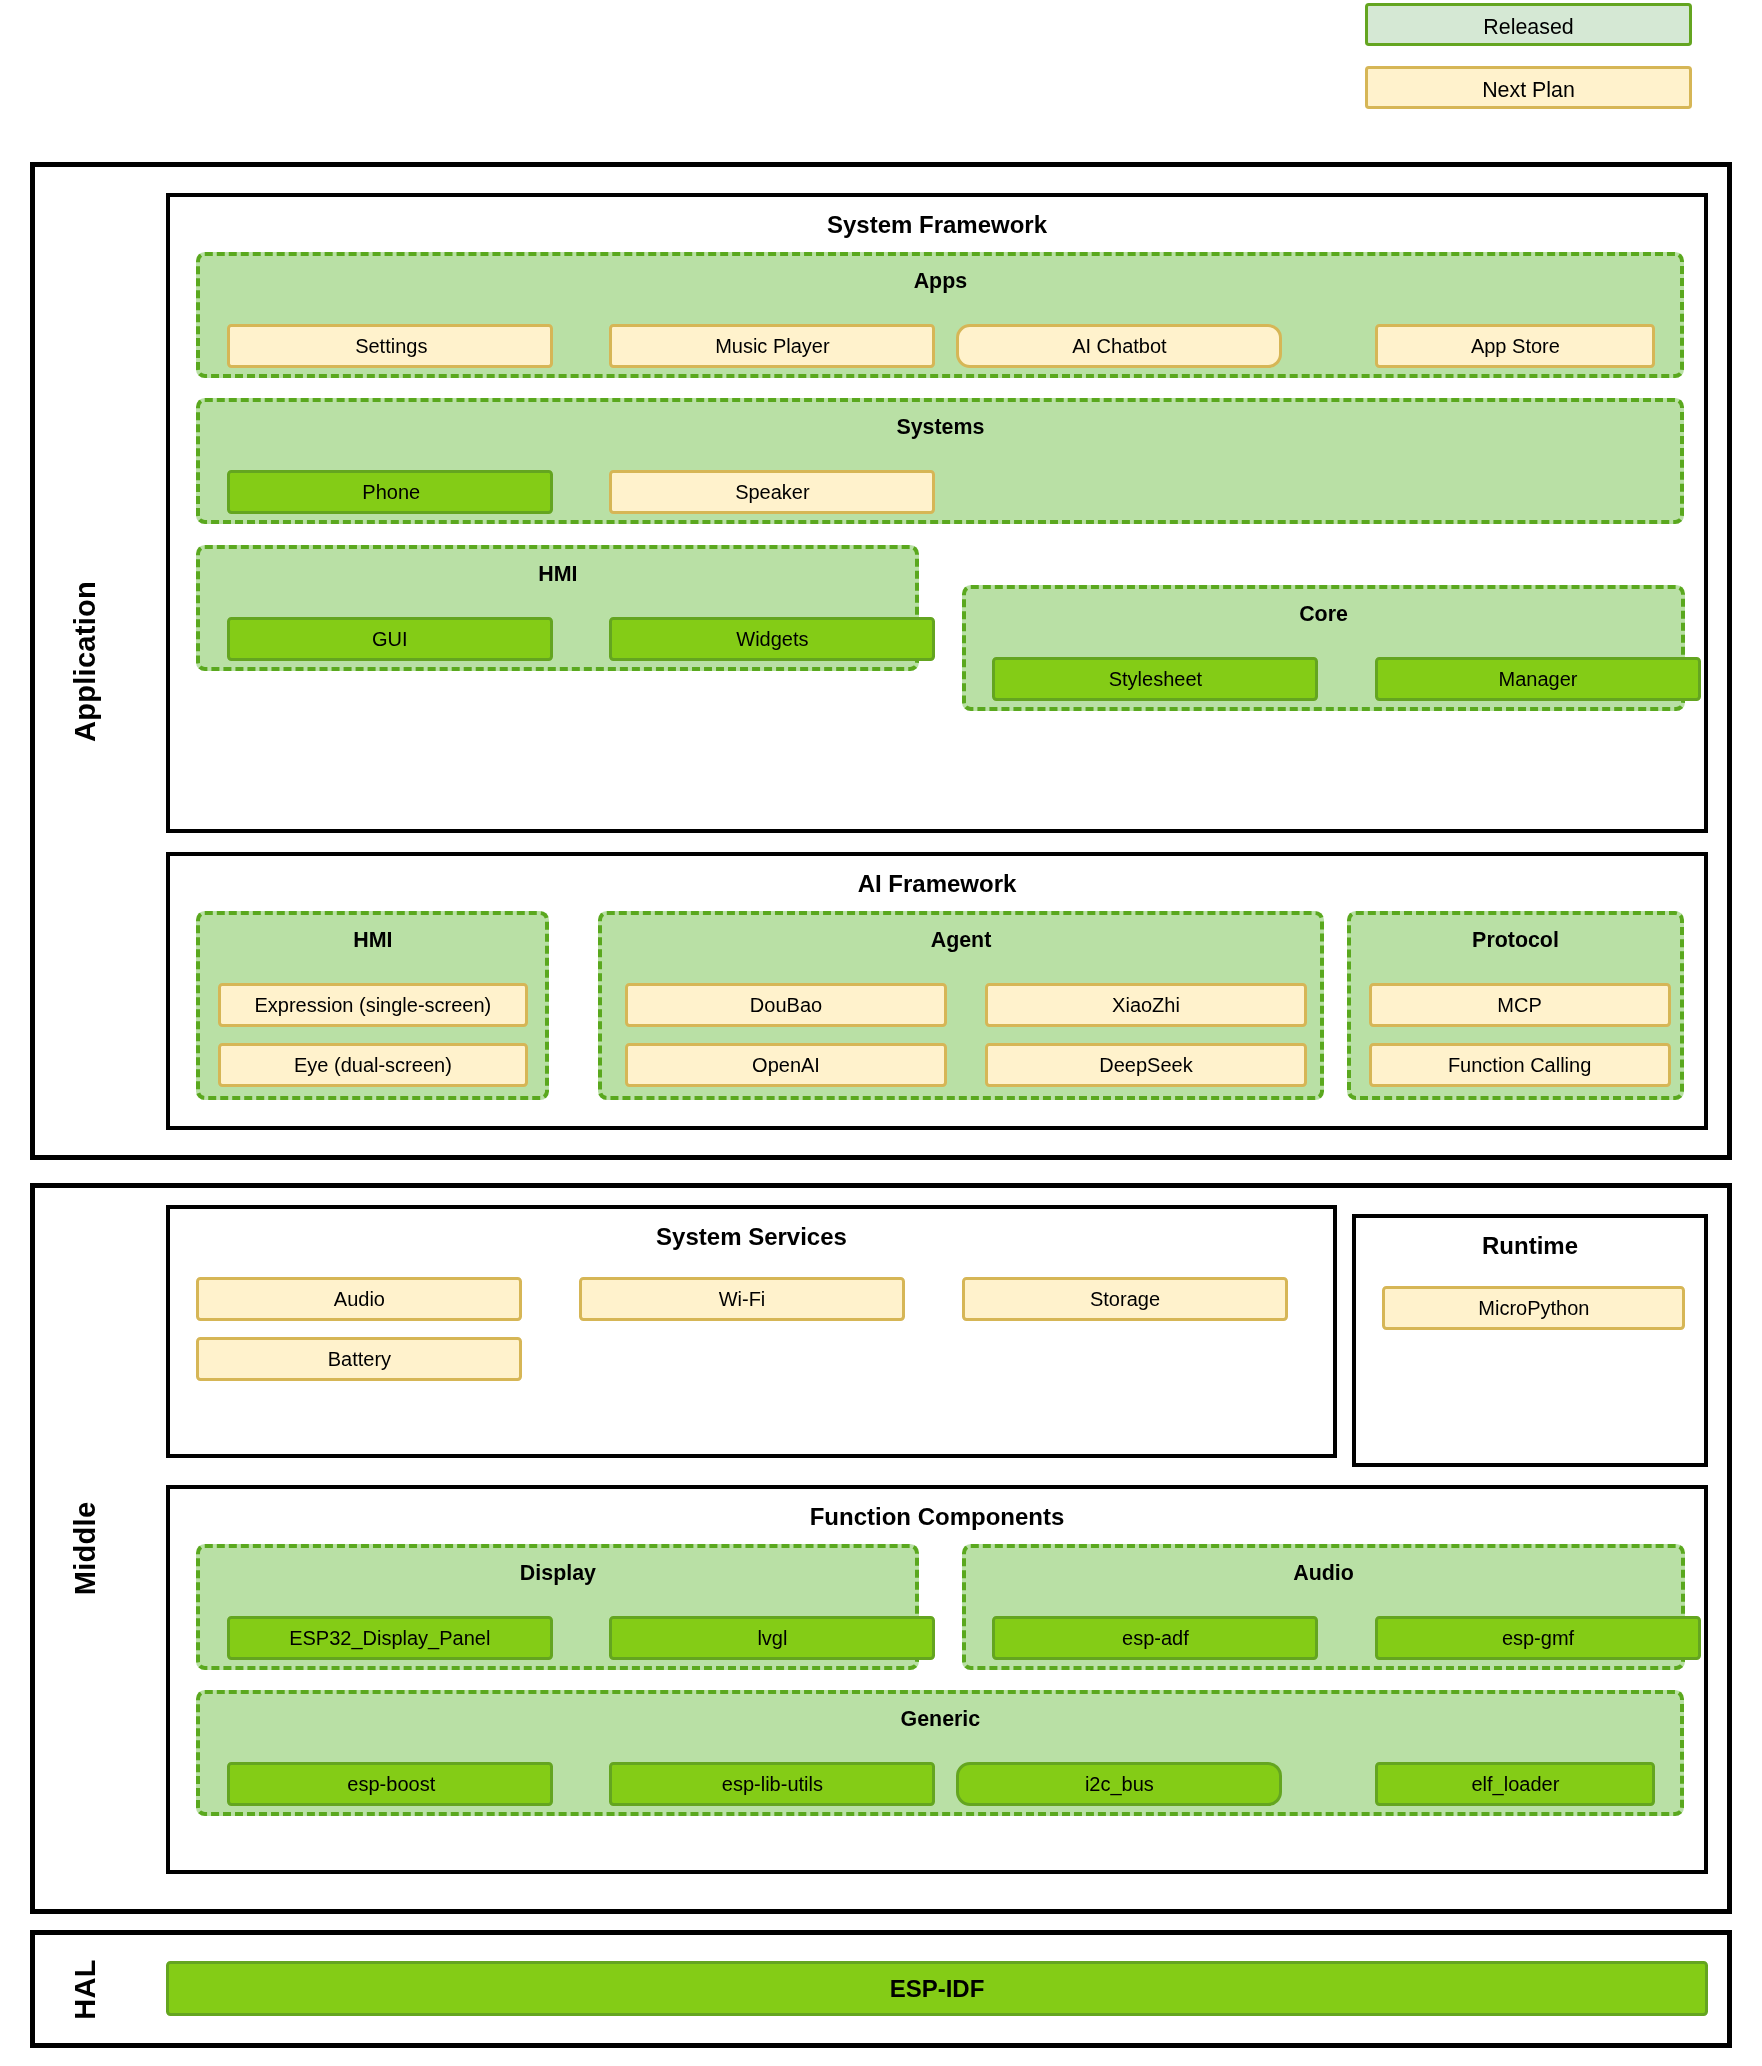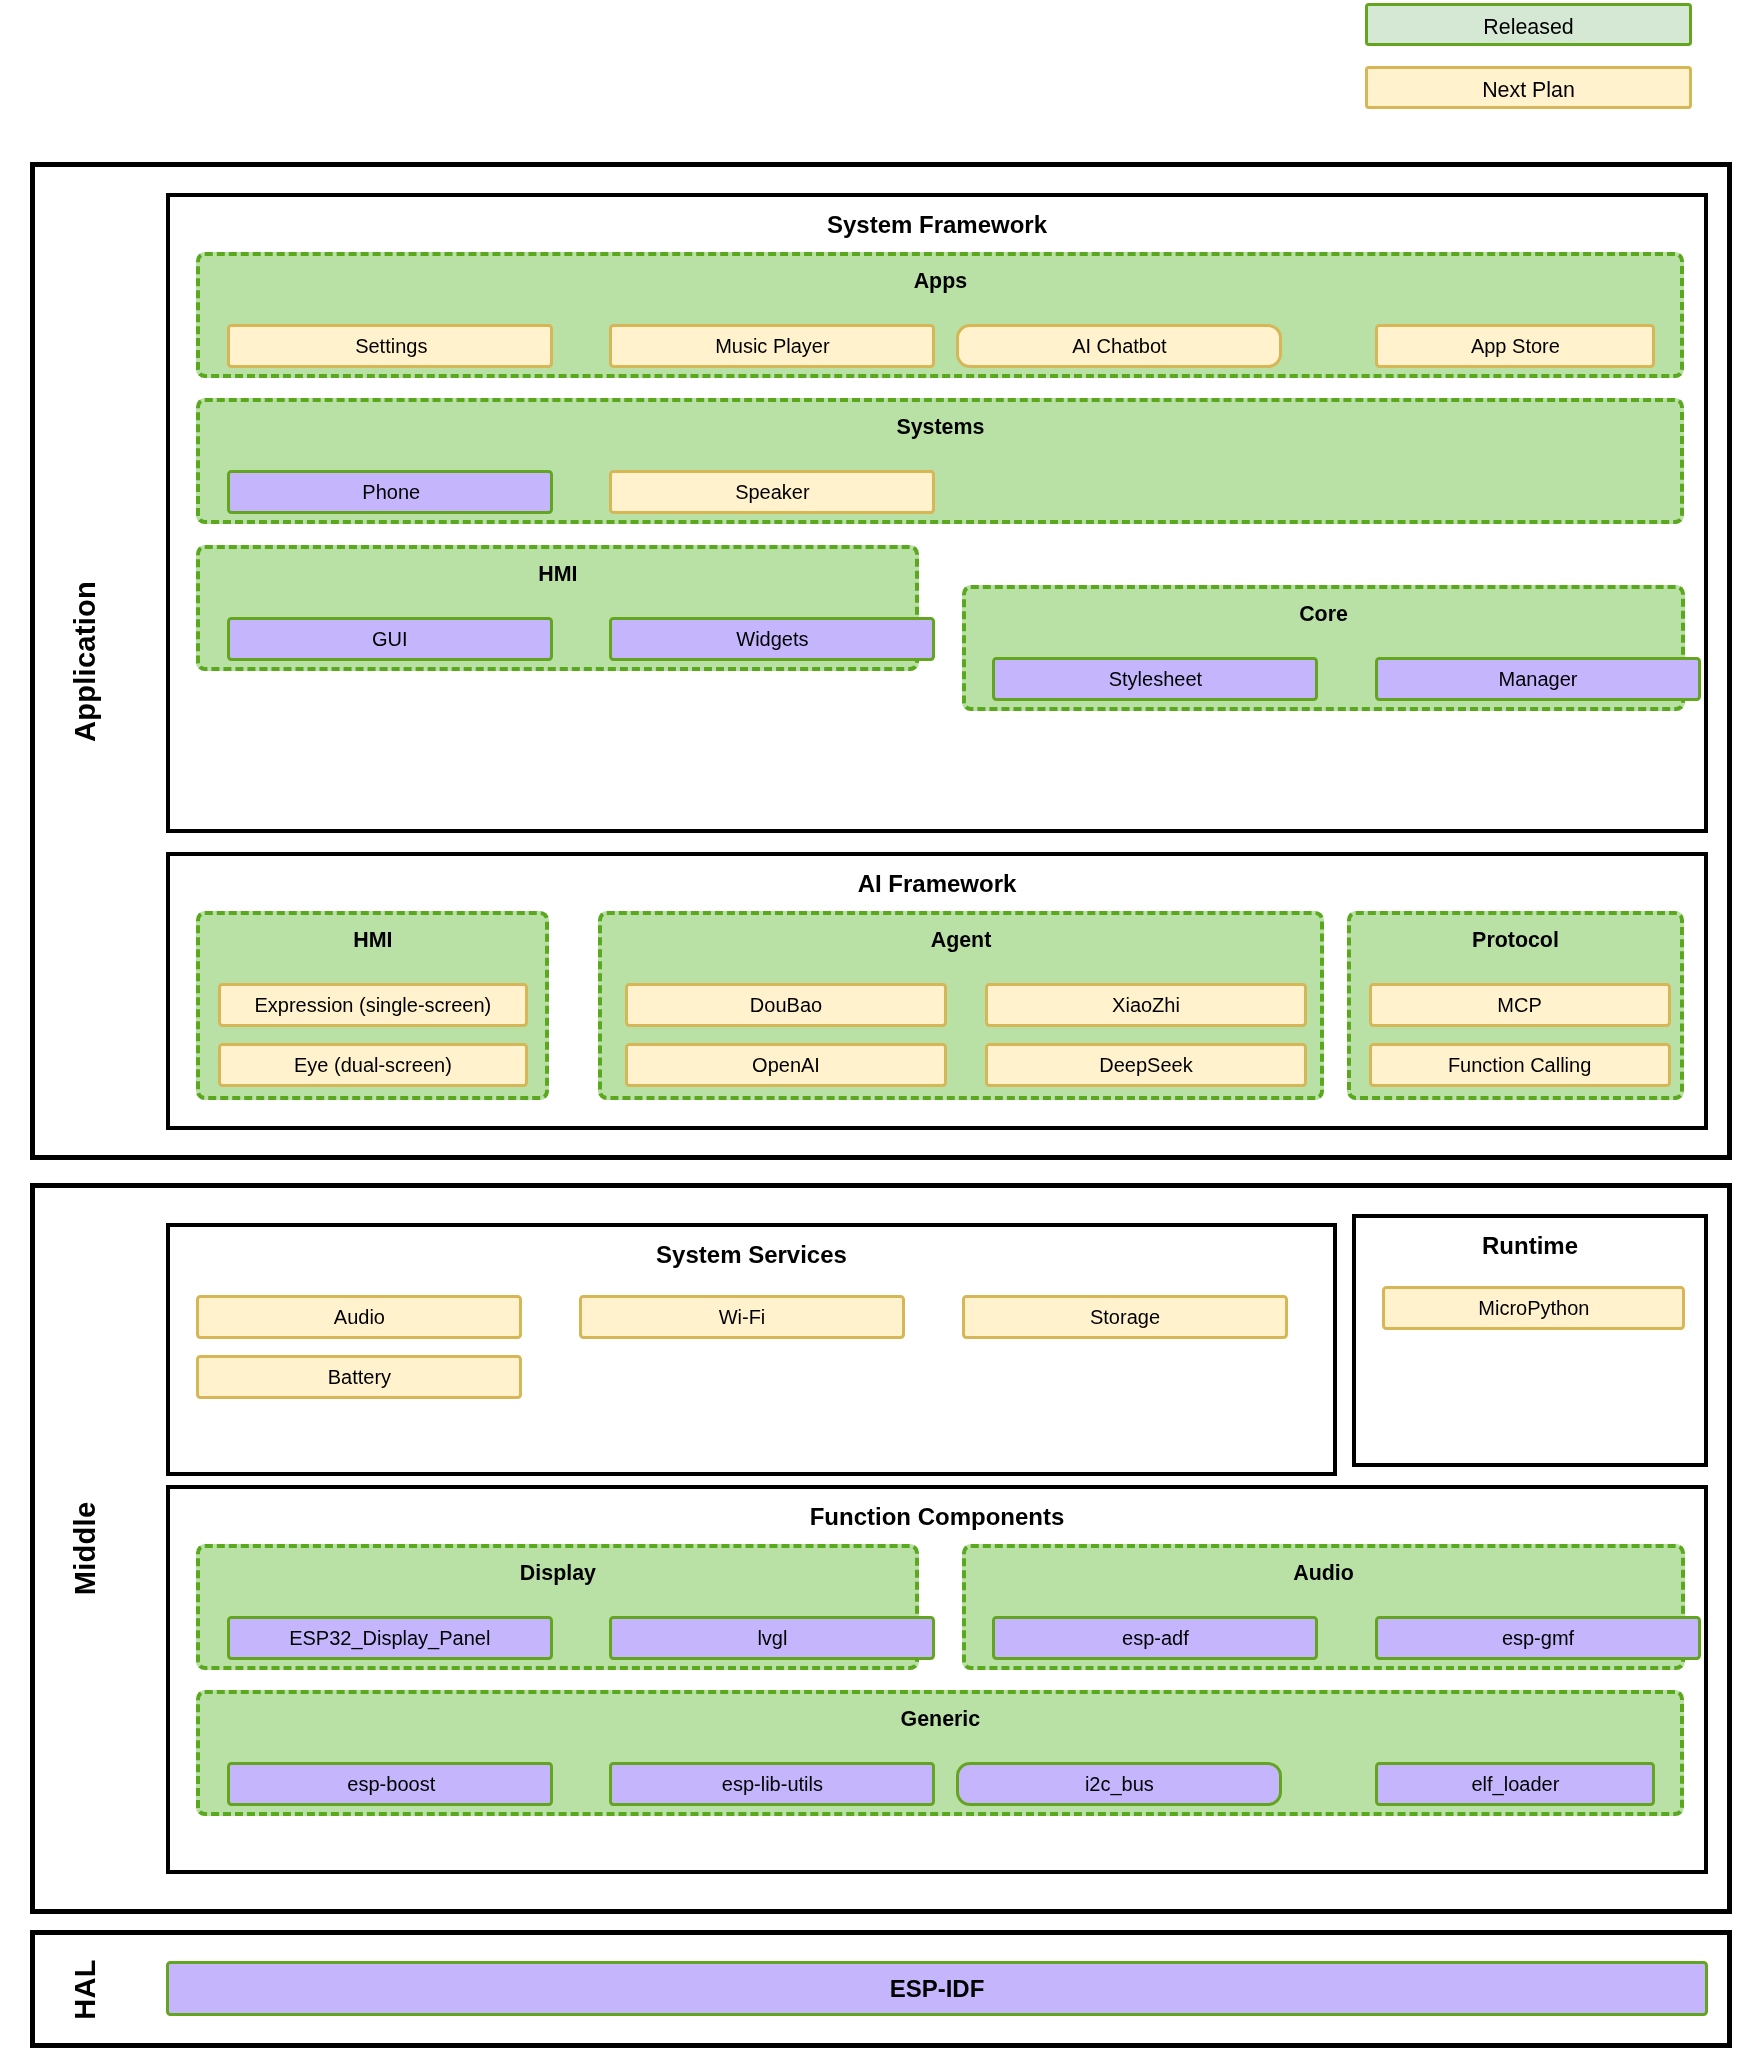--- a/index.html
+++ b/index.html
@@ -38,41 +38,41 @@
 
   
   .panel{position:absolute;border:4.4px solid #000000;box-sizing:border-box;background:#ffffff;}
   .panel-title{
     position:absolute;left:0;right:0;top:14px;
     text-align:center;font-size:24px;font-weight:bold;
   }
 
   #panel-system-framework{left:131px;top:26.4px;width:1542px;height:640px;}
   #panel-ai-framework{left:131px;top:685px;width:1542px;height:278px;}
-  #panel-system-services{left:131px;top:35px;width:1171px;height:253px;}
+  #panel-system-services{left:131px;top:17px;width:1171px;height:253px;}
   #panel-runtime{left:1317px;top:26.4px;width:356px;height:253px;}
   #panel-function-components{left:131px;top:297px;width:1542px;height:389px;}
 
   
   .group{
     position:absolute;background:#b9e0a5;
     border:4.4px dashed #5aa81e;border-radius:8.8px;box-sizing:border-box;
   }
   .group-title{
     position:absolute;left:0;right:0;top:12.6px;
     text-align:center;font-size:21.4px;font-weight:bold;
   }
 
   
   .chip{
     position:absolute;display:flex;align-items:center;justify-content:center;
     text-align:center;font-size:20px;border-radius:4.4px;box-sizing:border-box;
     line-height:1.15;padding:0 5px;
   }
-  .chip.released{background:#c4b5fd;border:3.1px solid #64a520;}
+  .chip.released{background:#84cc16;border:3.1px solid #64a520;}
   .chip.next{background:#fff2cc;border:3.1px solid #d6b656;}
   .chip.big{font-size:24px;font-weight:bold;}
 
   
   #group-apps{left:26.4px;top:55px;width:1488px;height:126px;}
   #group-systems{left:26.4px;top:201px;width:1488px;height:126px;}
   #group-hmi-sf{left:26.4px;top:348px;width:723px;height:126px;}
   #group-core-sf{left:792px;top:348px;width:723px;height:126px;margin-top:40px;}
 
   

